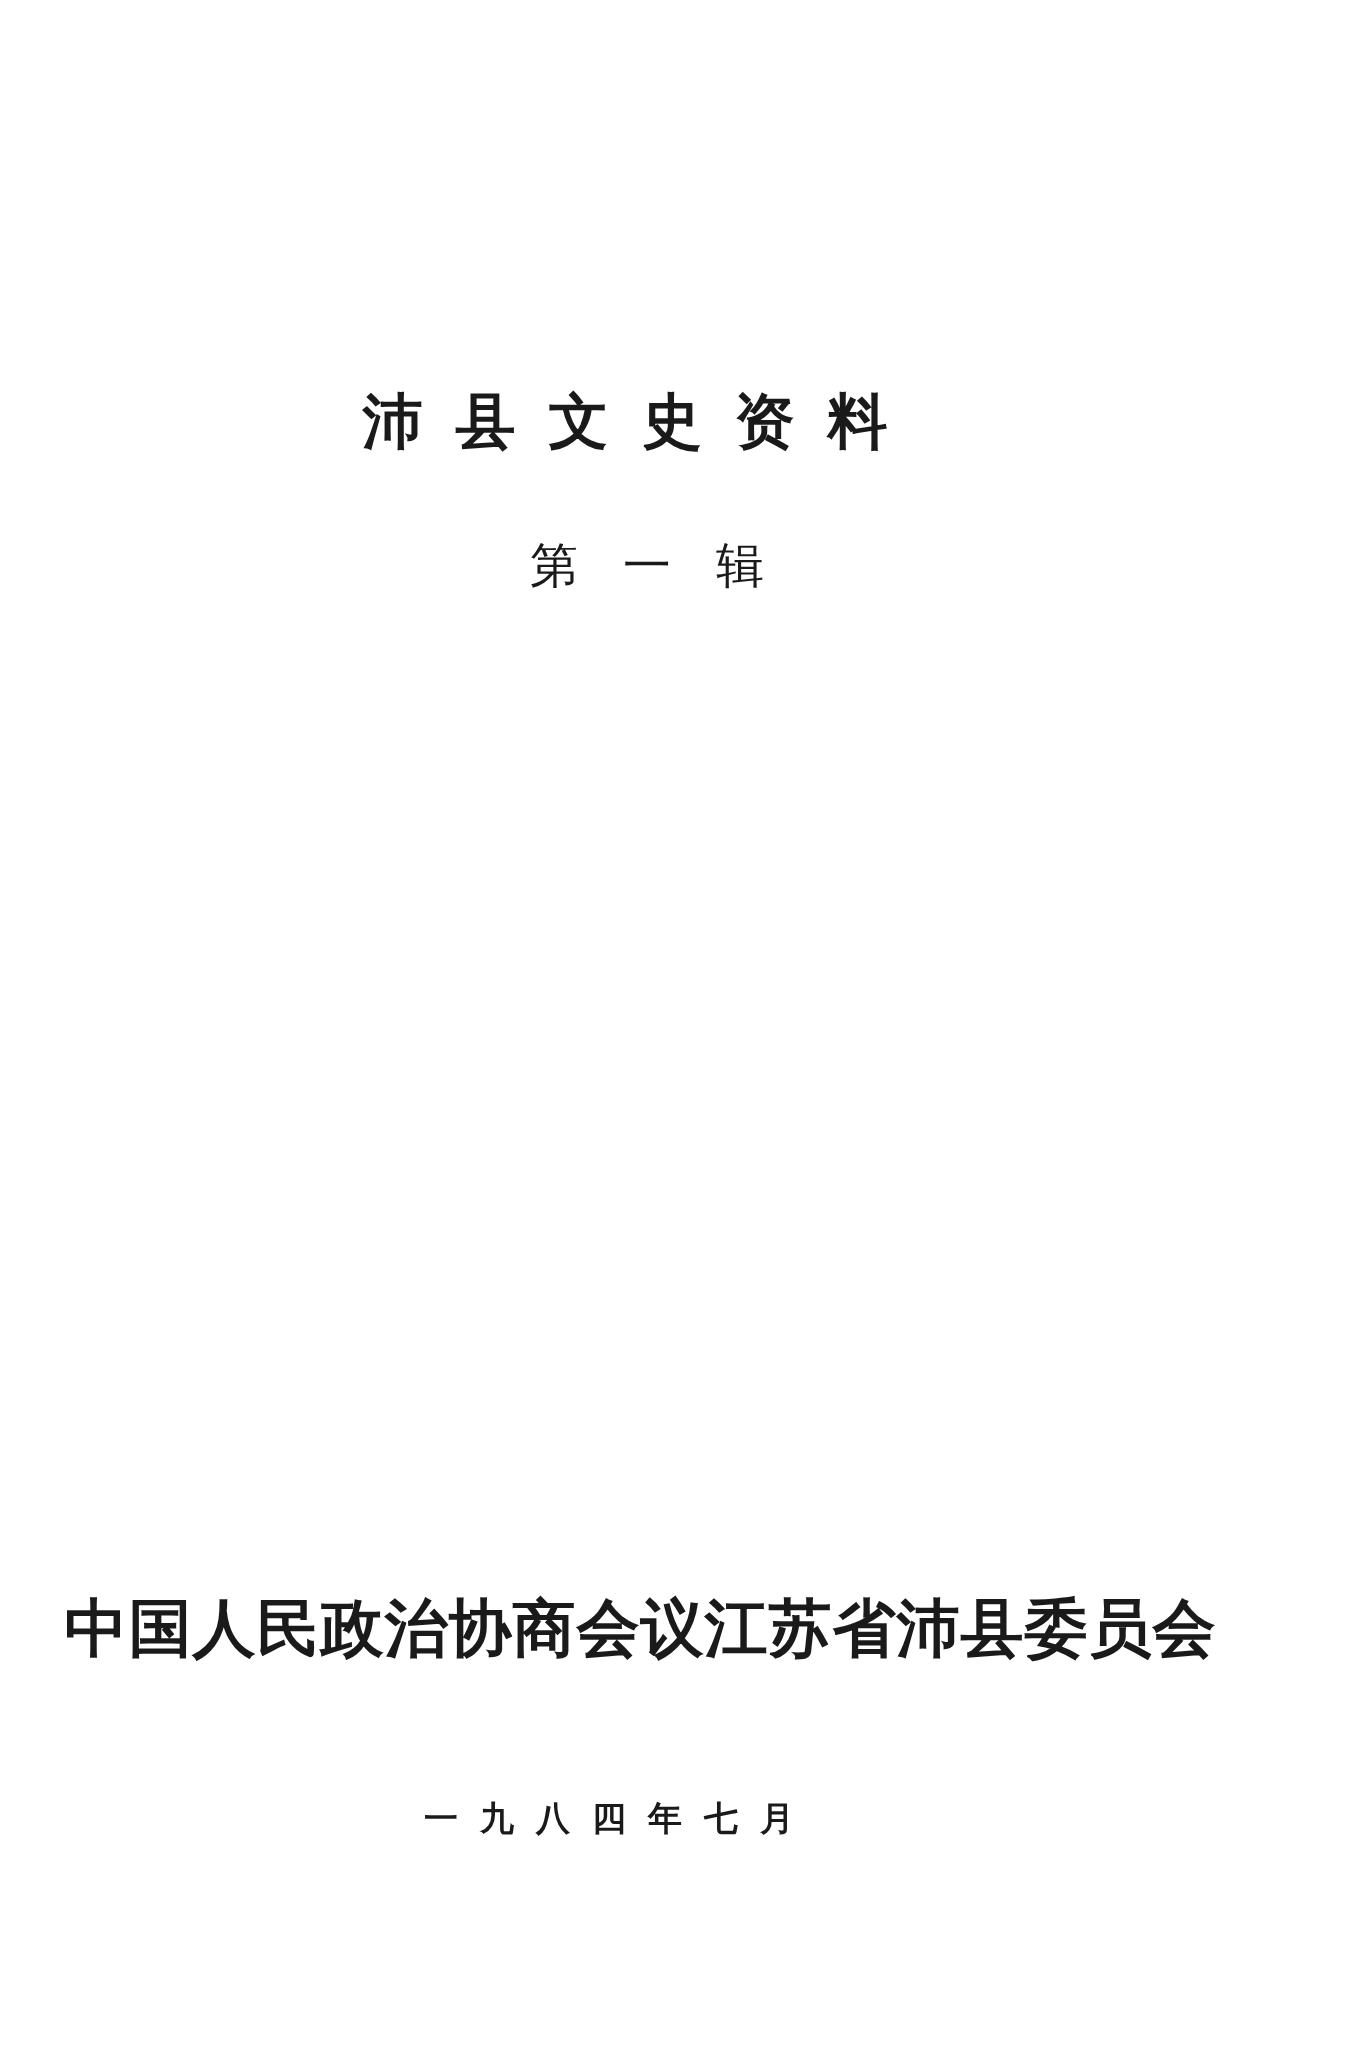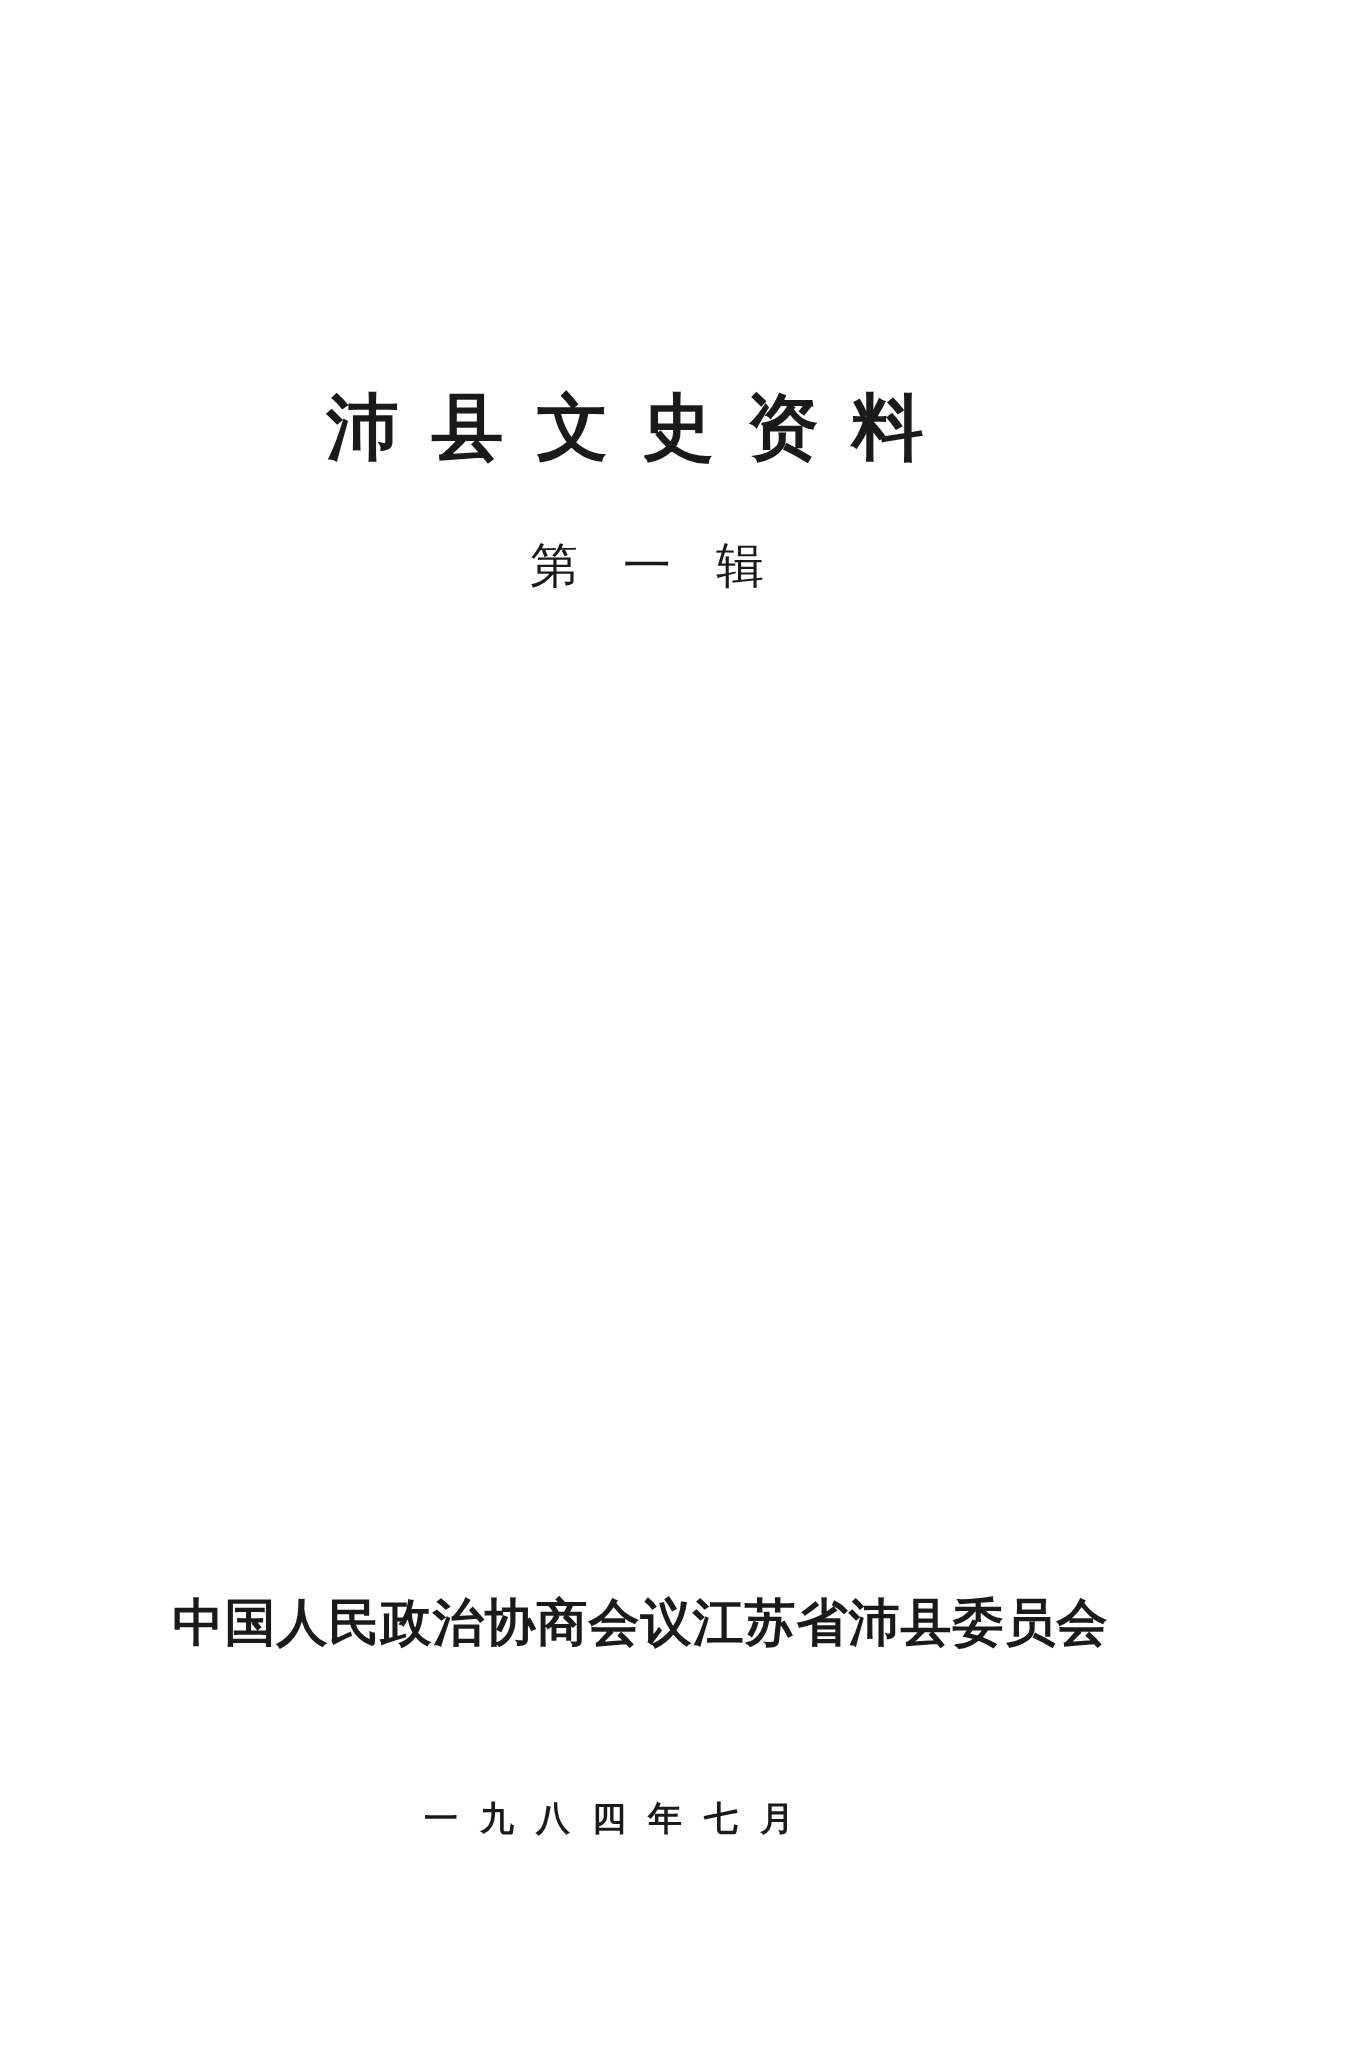--- a/index.html
+++ b/index.html
@@ -24,39 +24,39 @@
   .line {
     position: absolute;
     white-space: nowrap;
     line-height: 1;
     transform: translateX(-50%);
   }
   
   .title {
     top: 391px;
     left: 625px;
-    font-size: 72px;
+    font-size: 60px;
     font-weight: 900;
     letter-spacing: 33px;
     padding-left: 33px;
   }
   
   .volume {
     top: 541px;
     left: 647px;
     font-size: 48px;
     font-weight: 400;
     letter-spacing: 45px;
     padding-left: 45px;
   }
   
   .publisher {
     top: 1597px;
     left: 640px;
-    font-size: 51px;
+    font-size: 63px;
     font-weight: 700;
     letter-spacing: 1px;
     padding-left: 1px;
   }
   
   .committee {
     top: 1699px;
     left: 645px;
     font-size: 53px;
     font-weight: 700;

